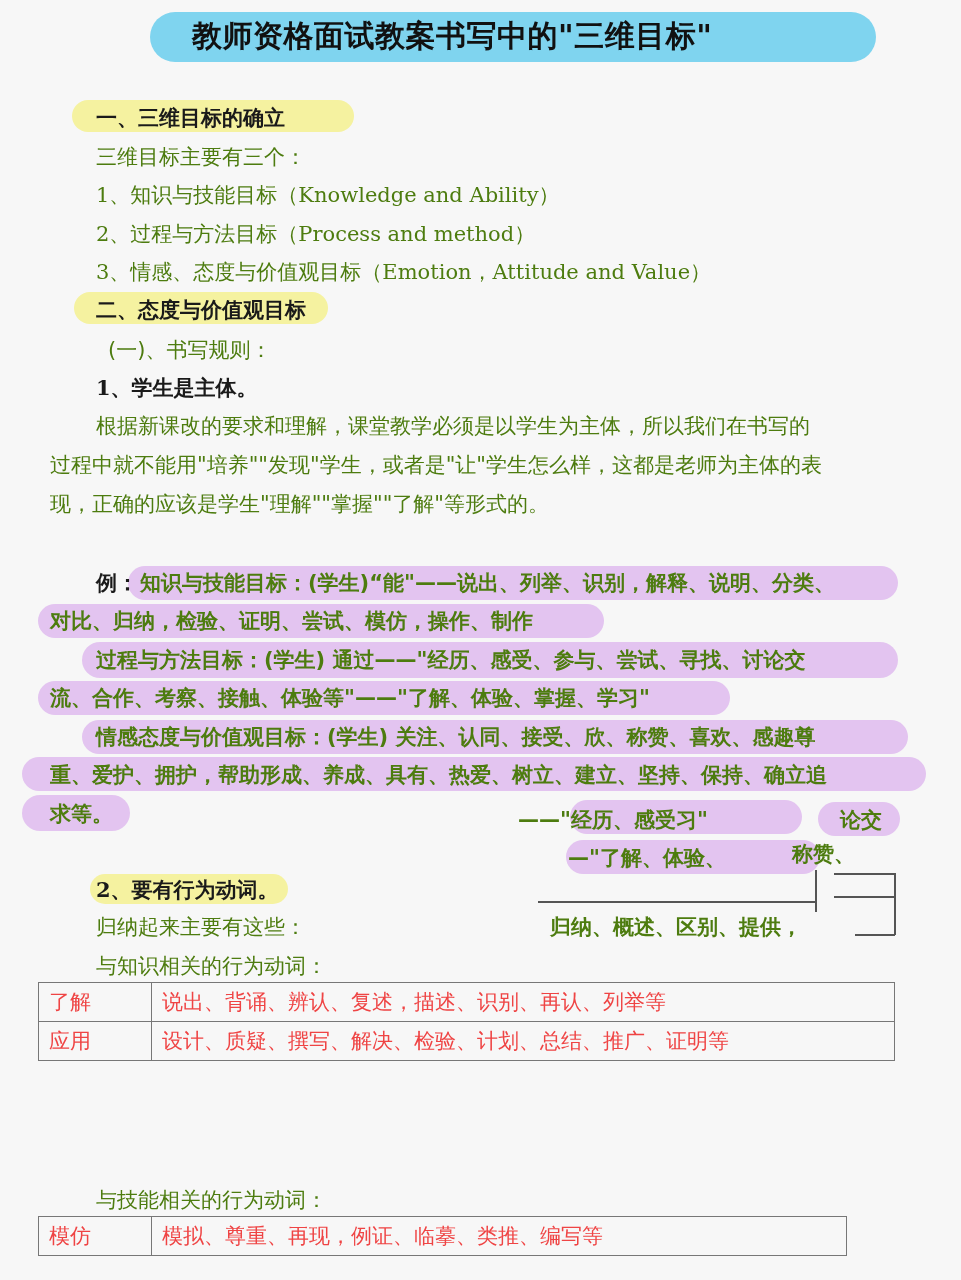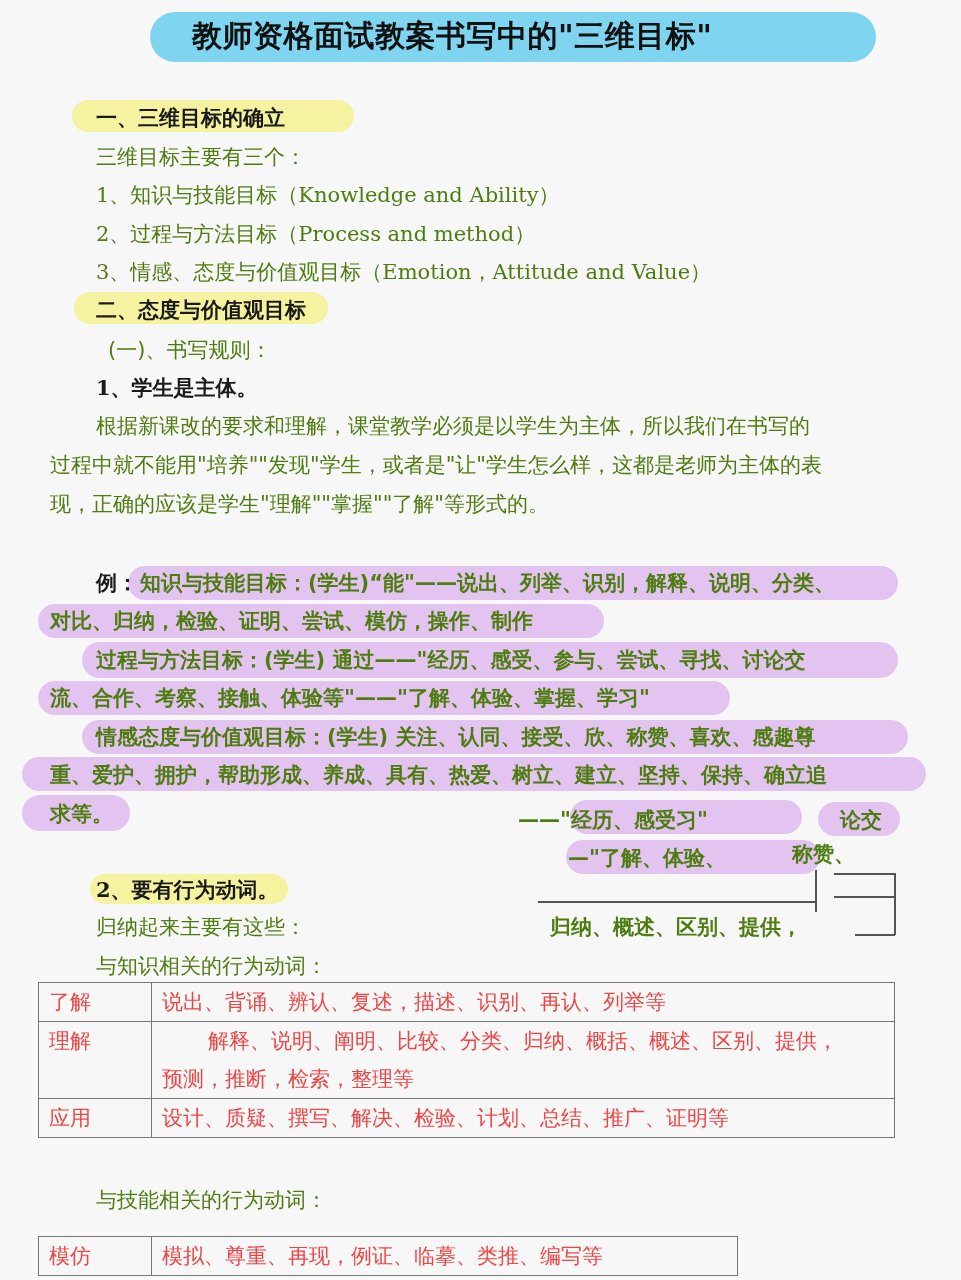--- a/index.html
+++ b/index.html
@@ -89,34 +89,27 @@
 <div class="abs t" style="left:96px; top:913px;text-align:center;">归纳起来主要有这些：</div>
 <div class="abs t" style="left:96px; top:952px;">与知识相关的行为动词：</div>
 
 <table class="verbs" style="left:38px; top:982px; width:857px;">
   <tbody>
       <tr>
     <td class="k">了解</td>
     <td>说出、背诵、辨认、复述，描述、识别、再认、列举等</td>
   </tr>
   <tr>
-    <td class="k">理解</td>
-    <td>
-      <div style="padding-left:46px;">解释、说明、阐明、比较、分类、归纳、概括、概述、区别、提供，</div>
-      <div>预测，推断，检索，整理等</div>
-    </td>
-  </tr>
-  <tr>
     <td class="k">应用</td>
     <td>设计、质疑、撰写、解决、检验、计划、总结、推广、证明等</td>
   </tr>
 </tbody>
   </table>
 
 <div class="abs t" style="left:96px; top:1186px;">与技能相关的行为动词：</div>
-<table class="verbs" style="left:38px; top:1216px; width:700px;margin-top:20px;">
+<table class="verbs" style="left:38px; top:1216px; width:809px;">
   <tbody>
       <tr>
     <td class="k">模仿</td>
     <td>模拟、尊重、再现，例证、临摹、类推、编写等</td>
   </tr>
 </tbody>
   </table>
 
 </body></html>

